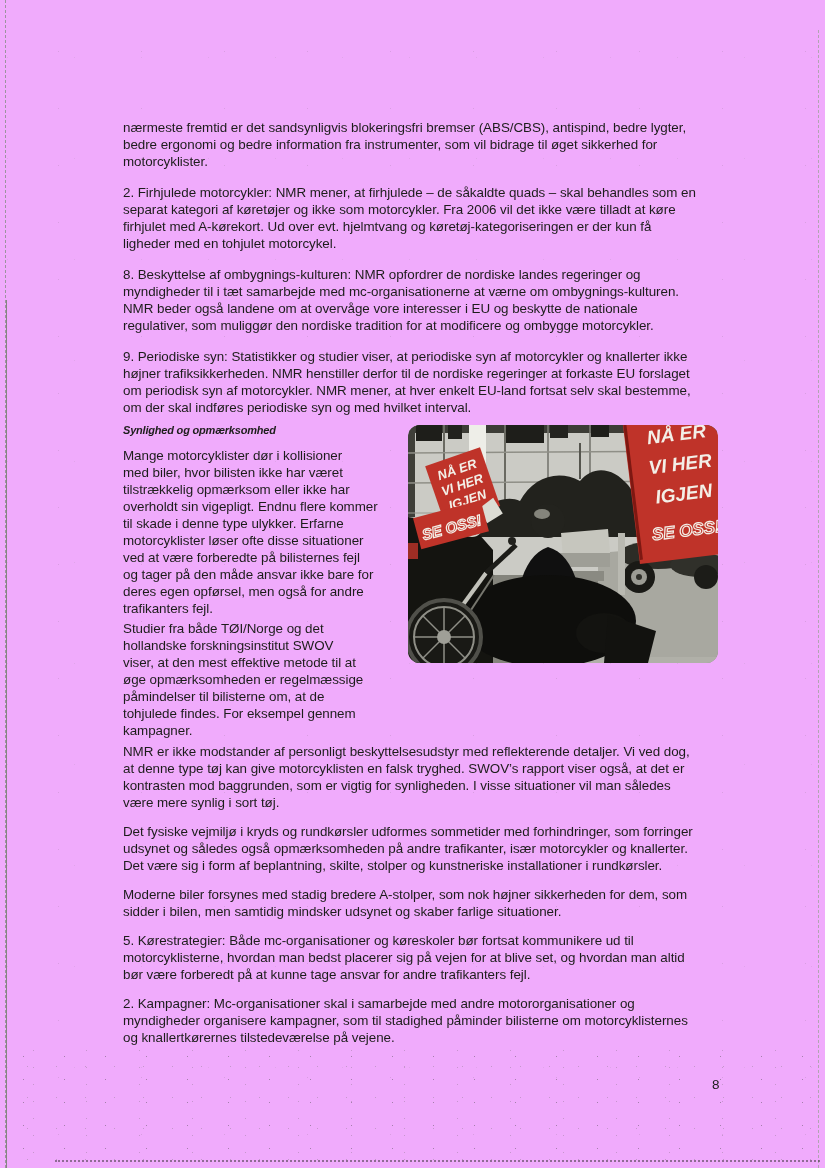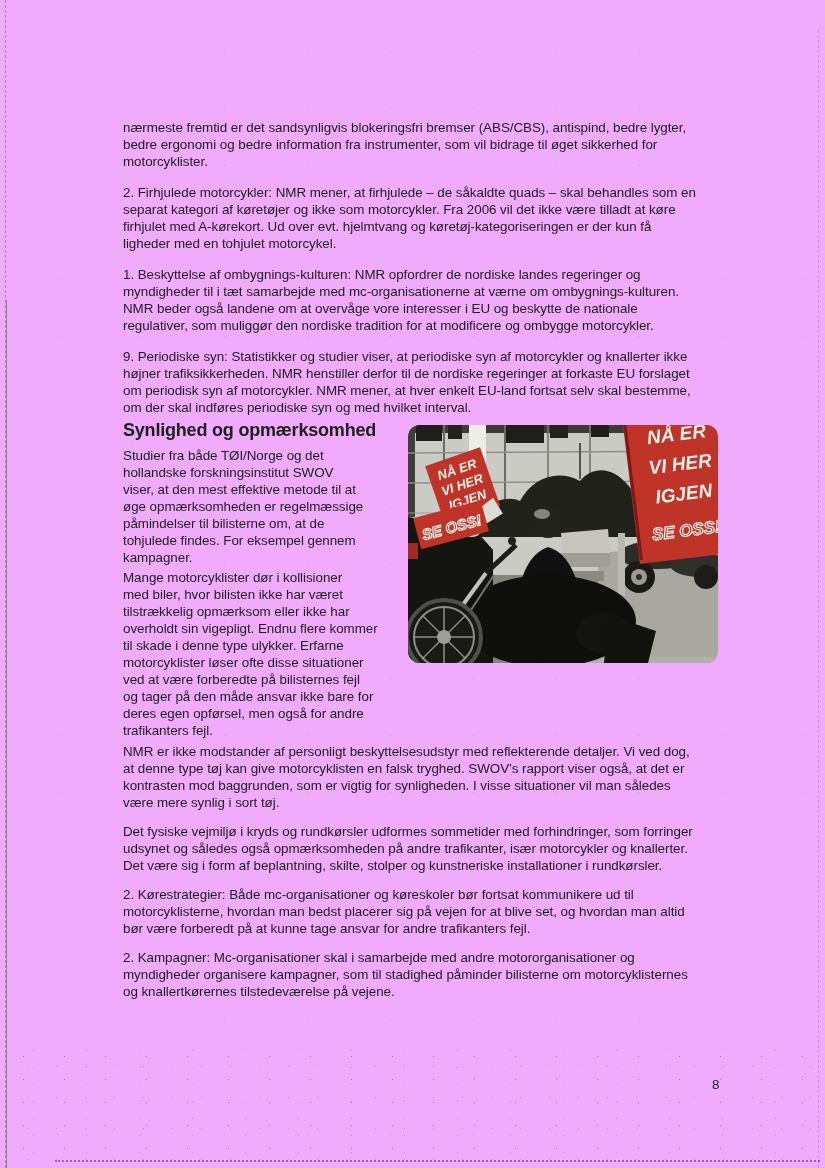--- a/index.html
+++ b/index.html
@@ -10,21 +10,21 @@
   }
   
   .block { position:absolute; left:123px; width:660px; font-size:13.4px; line-height:17px; letter-spacing:-0.05px; }
   .block p { margin:0 0 14px 0; white-space:pre-line; }
   .block-top { top:119px; }
   .block-bottom { top:743px; }
   .block-bottom p { margin:0 0 12px 0; }
   .lbl { font-weight:normal; }
   
   .section-col { position:absolute; left:123px; top:420px; width:300px; font-size:13.4px; line-height:17px; letter-spacing:-0.05px; }
-  .section-col h2 { margin:0 0 6px 0; font-size:18px; line-height:21px; letter-spacing:-0.2px; font-weight:bold; }
+  .section-col h2 { margin:0 0 6px 0; font-size:11px; line-height:21px; letter-spacing:-0.2px; font-weight:bold;font-style:italic; }
   .section-col p { margin:0 0 3px 0; white-space:pre-line; }
   
   .photo { position:absolute; left:408px; top:425px; width:310px; height:238px; margin:0; }
   .photo svg { display:block; }
   .sign-text { font-family:"Liberation Sans", sans-serif; font-style:italic; font-weight:bold; fill:#f3efe7; }
   .sign-text-outline { font-family:"Liberation Sans", sans-serif; font-style:italic; font-weight:bold; fill:none; stroke:#f3efe7; stroke-width:1.2px; }
   
   .pageno { position:absolute; left:712px; top:1077px; font-size:13.5px; }
   
   .edge-left  { position:absolute; left:5px; top:0; height:1168px; width:0; border-left:1.5px dashed #8f8f8f; opacity:.85; }
@@ -63,49 +63,49 @@
   <div class="bottom-line"></div>
 
   <div class="block block-top">
     <p>nærmeste fremtid er det sandsynligvis blokeringsfri bremser (ABS/CBS), antispind, bedre lygter,
 bedre ergonomi og bedre information fra instrumenter, som vil bidrage til øget sikkerhed for
 motorcyklister.</p>
     <p><b class="lbl">2. Firhjulede motorcykler:</b><span> NMR mener, at firhjulede – de såkaldte quads – skal behandles som en
 separat kategori af køretøjer og ikke som motorcykler. Fra 2006 vil det ikke være tilladt at køre
 firhjulet med A-kørekort. Ud over evt. hjelmtvang og køretøj-kategoriseringen er der kun få
 ligheder med en tohjulet motorcykel.</span></p>
-    <p><b class="lbl">1. Beskyttelse af ombygnings-kulturen:</b><span> NMR opfordrer de nordiske landes regeringer og
+    <p><b class="lbl">8. Beskyttelse af ombygnings-kulturen:</b><span> NMR opfordrer de nordiske landes regeringer og
 myndigheder til i tæt samarbejde med mc-organisationerne at værne om ombygnings-kulturen.
 NMR beder også landene om at overvåge vore interesser i EU og beskytte de nationale
 regulativer, som muliggør den nordiske tradition for at modificere og ombygge motorcykler.</span></p>
     <p><b class="lbl">9. Periodiske syn:</b><span> Statistikker og studier viser, at periodiske syn af motorcykler og knallerter ikke
 højner trafiksikkerheden. NMR henstiller derfor til de nordiske regeringer at forkaste EU forslaget
 om periodisk syn af motorcykler. NMR mener, at hver enkelt EU-land fortsat selv skal bestemme,
 om der skal indføres periodiske syn og med hvilket interval.</span></p>
   </div>
 
   <div class="section-col">
     <h2>Synlighed og opmærksomhed</h2>
-    <p>Studier fra både TØI/Norge og det
-hollandske forskningsinstitut SWOV
-viser, at den mest effektive metode til at
-øge opmærksomheden er regelmæssige
-påmindelser til bilisterne om, at de
-tohjulede findes. For eksempel gennem
-kampagner.</p>
     <p>Mange motorcyklister dør i kollisioner
 med biler, hvor bilisten ikke har været
 tilstrækkelig opmærksom eller ikke har
 overholdt sin vigepligt. Endnu flere kommer
 til skade i denne type ulykker. Erfarne
 motorcyklister løser ofte disse situationer
 ved at være forberedte på bilisternes fejl
 og tager på den måde ansvar ikke bare for
 deres egen opførsel, men også for andre
 trafikanters fejl.</p>
+    <p>Studier fra både TØI/Norge og det
+hollandske forskningsinstitut SWOV
+viser, at den mest effektive metode til at
+øge opmærksomheden er regelmæssige
+påmindelser til bilisterne om, at de
+tohjulede findes. For eksempel gennem
+kampagner.</p>
   </div>
 
   <figure class="photo">
     <svg width="310" height="238" viewBox="0 0 310 238" xmlns="http://www.w3.org/2000/svg">
       <defs>
           <clipPath id="pc">
             <rect x="0" y="0" width="310" height="238" rx="12"></rect>
           </clipPath>
         </defs>
       <g clip-path="url(#pc)">
@@ -196,21 +196,23 @@
   </figure>
 
   <div class="block block-bottom">
     <p>NMR er ikke modstander af personligt beskyttelsesudstyr med reflekterende detaljer. Vi ved dog,
 at denne type tøj kan give motorcyklisten en falsk tryghed. SWOV’s rapport viser også, at det er
 kontrasten mod baggrunden, som er vigtig for synligheden. I visse situationer vil man således
 være mere synlig i sort tøj.</p>
     <p>Det fysiske vejmiljø i kryds og rundkørsler udformes sommetider med forhindringer, som forringer
 udsynet og således også opmærksomheden på andre trafikanter, især motorcykler og knallerter.
 Det være sig i form af beplantning, skilte, stolper og kunstneriske installationer i rundkørsler.</p>
-    <p><b class="lbl">2. Kørestrategier:</b><span> Både mc-organisationer og køreskoler bør fortsat kommunikere ud til
+    <p>Moderne biler forsynes med stadig bredere A-stolper, som nok højner sikkerheden for dem, som
+sidder i bilen, men samtidig mindsker udsynet og skaber farlige situationer.</p>
+    <p><b class="lbl">5. Kørestrategier:</b><span> Både mc-organisationer og køreskoler bør fortsat kommunikere ud til
 motorcyklisterne, hvordan man bedst placerer sig på vejen for at blive set, og hvordan man altid
 bør være forberedt på at kunne tage ansvar for andre trafikanters fejl.</span></p>
     <p><b class="lbl">2. Kampagner:</b><span> Mc-organisationer skal i samarbejde med andre motororganisationer og
 myndigheder organisere kampagner, som til stadighed påminder bilisterne om motorcyklisternes
 og knallertkørernes tilstedeværelse på vejene.</span></p>
   </div>
 
   <div class="pageno">8</div>
 
 </div>

